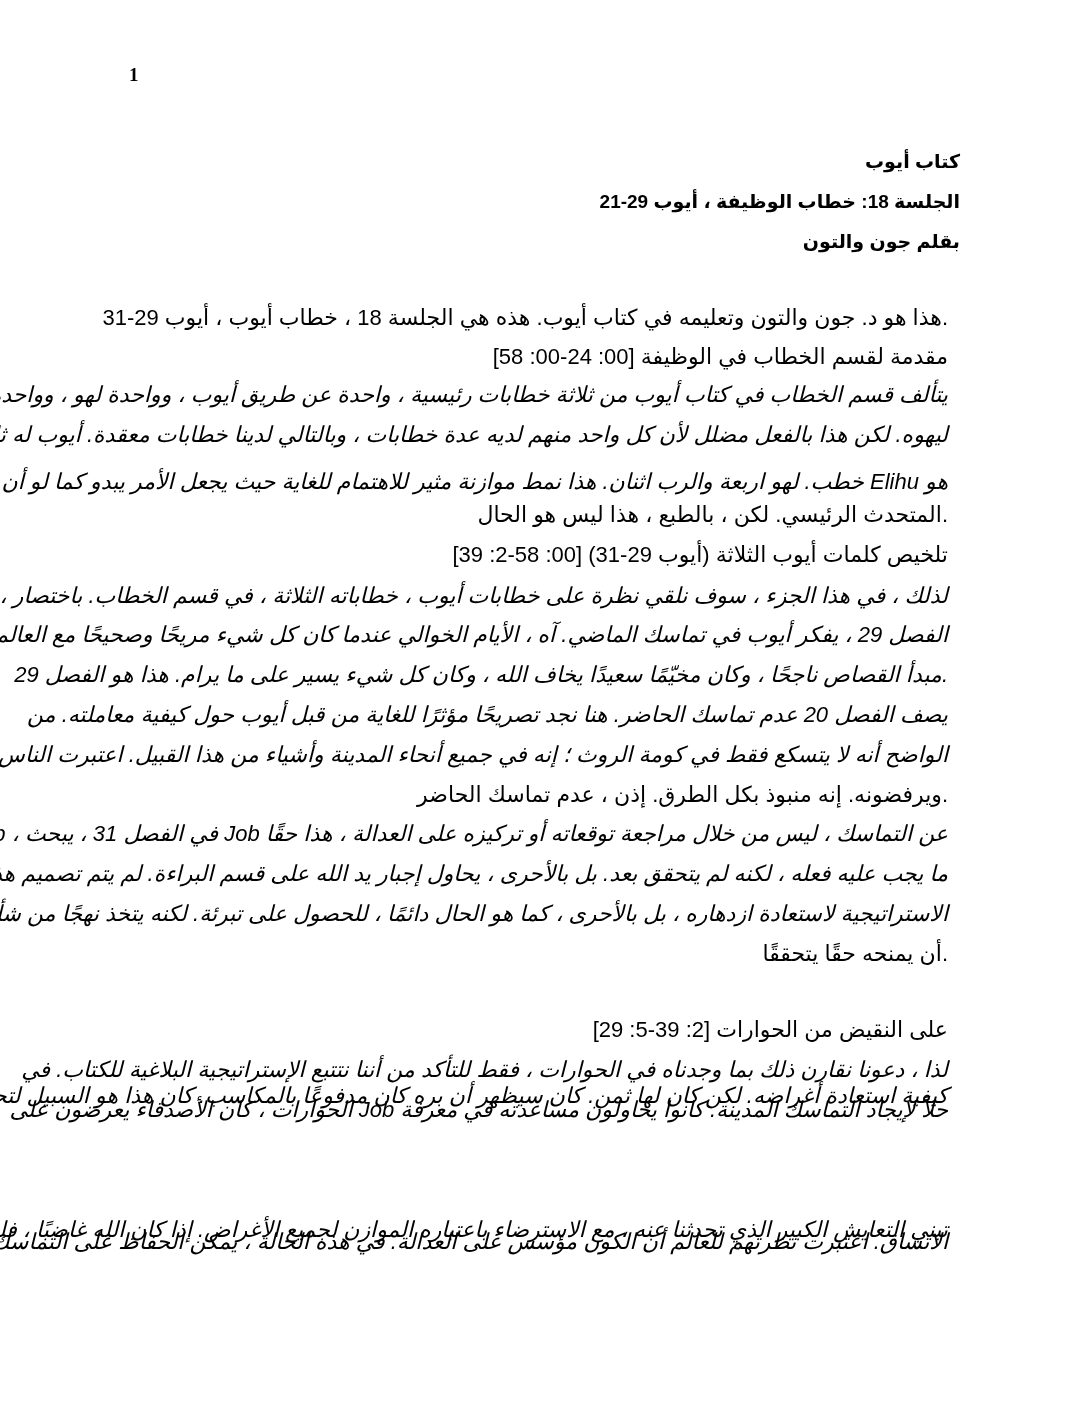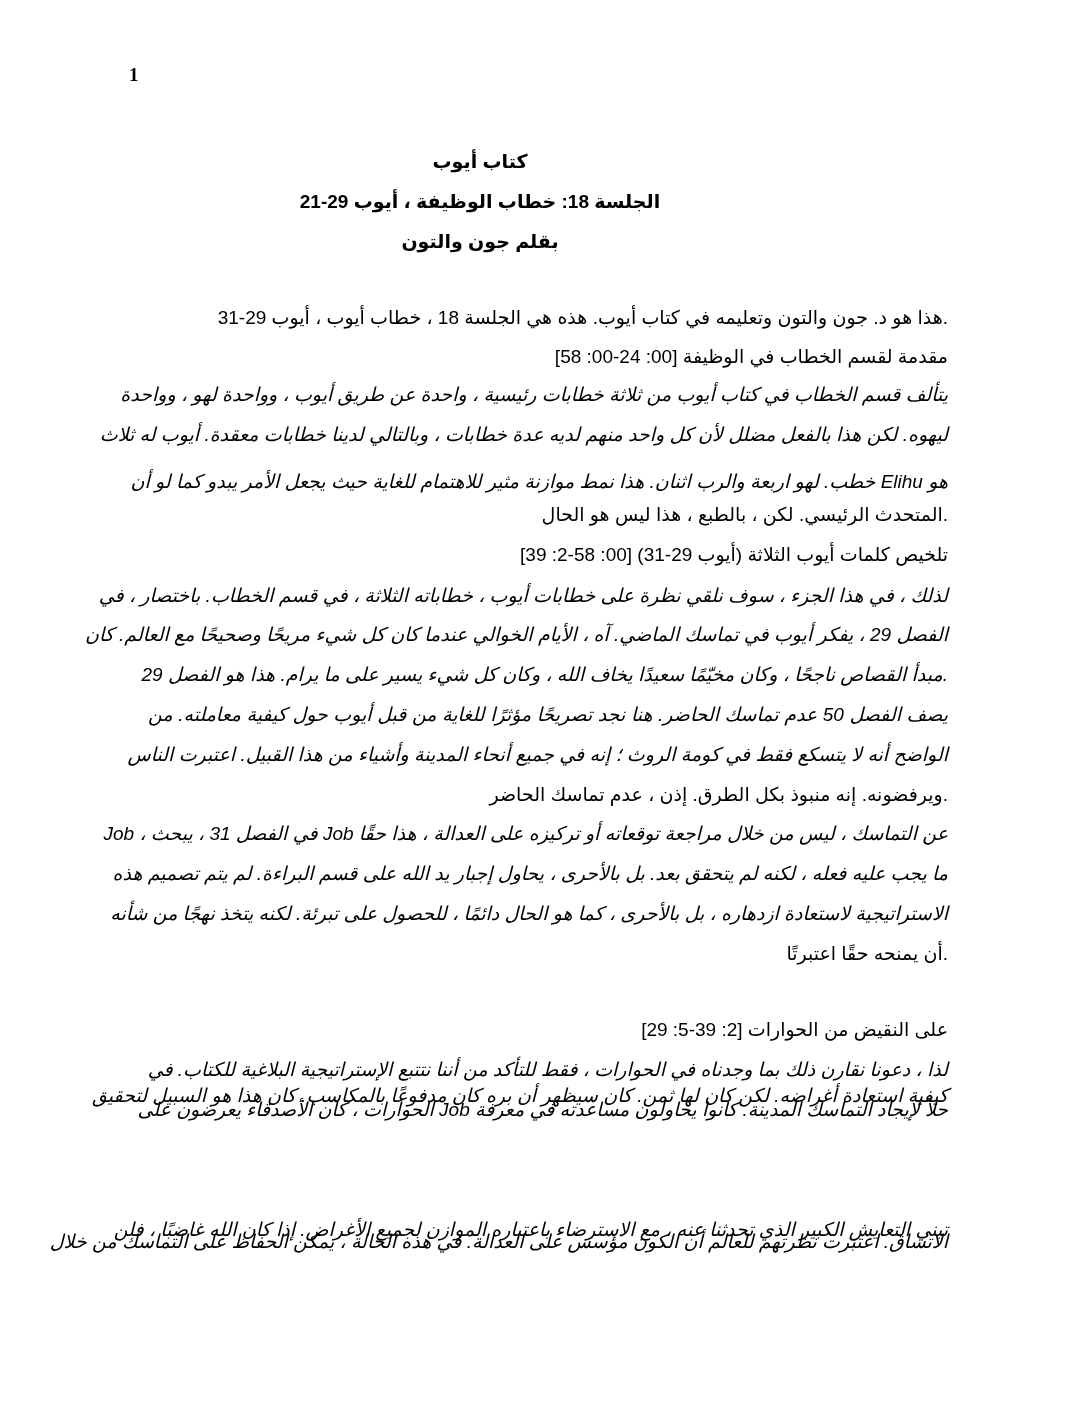--- a/index.html
+++ b/index.html
@@ -1,22 +1,22 @@
 <!DOCTYPE html>
 <html><head>
 <meta charset="utf-8">
 <style>
   html, body { margin: 0; padding: 0; background: #ffffff; }
   body { width: 1088px; height: 1408px; position: relative; overflow: hidden;
          font-family: "Liberation Sans", "DejaVu Sans", sans-serif; color: #000; }
   .page-number { position: absolute; left: 129px; top: 64px; font-family: "Liberation Serif", serif;
                  font-weight: bold; font-size: 19px; }
-  .title { position: absolute; left: 0; width: 960px; text-align: center; font-weight: bold;
+  .title { position: absolute; left: 0; width: 960px; font-weight: bold;
            font-size: 19px; direction: rtl; }
-  .line { position: absolute; left: 148px; width: 800px; direction: rtl; font-size: 19px;
+  .line { position: absolute; left: 148px; width: 800px; direction: rtl; font-size: 22px;
           white-space: nowrap; line-height: 24px; }
   .line.just { text-align: justify; text-align-last: justify; font-style: italic; }
   .line.right { text-align: right; }
   .heading { font-weight: normal; }
 </style>
 </head>
 <body>
 
 <div>
   <div class="page-number">1</div>
@@ -28,26 +28,26 @@
   <div class="line right" style="top:306px">.هذا هو د. جون والتون وتعليمه في كتاب أيوب. هذه هي الجلسة 18 ، خطاب أيوب ، أيوب 29-31</div>
   <div class="line right heading" style="top:345px">مقدمة لقسم الخطاب في الوظيفة [00: 24-00: 58]</div>
   <div class="line just" style="top:383px">يتألف قسم الخطاب في كتاب أيوب من ثلاثة خطابات رئيسية ، واحدة عن طريق أيوب ، وواحدة لهو ، وواحدة</div>
   <div class="line just" style="top:423px">ليهوه. لكن هذا بالفعل مضلل لأن كل واحد منهم لديه عدة خطابات ، وبالتالي لدينا خطابات معقدة. أيوب له ثلاث</div>
   <div class="line just" style="top:470px">هو Elihu خطب. لهو اربعة والرب اثنان. هذا نمط موازنة مثير للاهتمام للغاية حيث يجعل الأمر يبدو كما لو أن</div>
   <div class="line right" style="top:503px">.المتحدث الرئيسي. لكن ، بالطبع ، هذا ليس هو الحال</div>
   <div class="line right heading" style="top:543px">تلخيص كلمات أيوب الثلاثة (أيوب 29-31) [00: 58-2: 39]</div>
   <div class="line just" style="top:584px">لذلك ، في هذا الجزء ، سوف نلقي نظرة على خطابات أيوب ، خطاباته الثلاثة ، في قسم الخطاب. باختصار ، في</div>
   <div class="line just" style="top:623px">الفصل 29 ، يفكر أيوب في تماسك الماضي. آه ، الأيام الخوالي عندما كان كل شيء مريحًا وصحيحًا مع العالم. كان</div>
   <div class="line just" style="top:663px">.مبدأ القصاص ناجحًا ، وكان مخيّمًا سعيدًا يخاف الله ، وكان كل شيء يسير على ما يرام. هذا هو الفصل 29</div>
-  <div class="line just" style="top:703px">يصف الفصل 50 عدم تماسك الحاضر. هنا نجد تصريحًا مؤثرًا للغاية من قبل أيوب حول كيفية معاملته. من</div>
+  <div class="line just" style="top:703px">يصف الفصل 20 عدم تماسك الحاضر. هنا نجد تصريحًا مؤثرًا للغاية من قبل أيوب حول كيفية معاملته. من</div>
   <div class="line just" style="top:743px">الواضح أنه لا يتسكع فقط في كومة الروث ؛ إنه في جميع أنحاء المدينة وأشياء من هذا القبيل. اعتبرت الناس</div>
   <div class="line right" style="top:783px">.ويرفضونه. إنه منبوذ بكل الطرق. إذن ، عدم تماسك الحاضر</div>
   <div class="line just" style="top:822px">عن التماسك ، ليس من خلال مراجعة توقعاته أو تركيزه على العدالة ، هذا حقًا Job في الفصل 31 ، يبحث ، Job</div>
   <div class="line just" style="top:862px">ما يجب عليه فعله ، لكنه لم يتحقق بعد. بل بالأحرى ، يحاول إجبار يد الله على قسم البراءة. لم يتم تصميم هذه</div>
   <div class="line just" style="top:902px">الاستراتيجية لاستعادة ازدهاره ، بل بالأحرى ، كما هو الحال دائمًا ، للحصول على تبرئة. لكنه يتخذ نهجًا من شأنه</div>
-  <div class="line right" style="top:942px">.أن يمنحه حقًا اعتبرتًا</div>
+  <div class="line right" style="top:942px">.أن يمنحه حقًا يتحققًا</div>
   <div class="line right heading" style="top:1018px">على النقيض من الحوارات [2: 39-5: 29]</div>
   <div class="line just" style="top:1058px">لذا ، دعونا نقارن ذلك بما وجدناه في الحوارات ، فقط للتأكد من أننا نتتبع الإستراتيجية البلاغية للكتاب. في</div>
   <div class="line just" style="top:1098px">حلاً لإيجاد التماسك المدينة. كانوا يحاولون مساعدته في معرفة Job الحوارات ، كان الأصدقاء يعرضون على</div>
   <div class="line just" style="top:1084px">كيفية استعادة أغراضه. لكن كان لها ثمن. كان سيظهر أن بره كان مدفوعًا بالمكاسب. كان هذا هو السبيل لتحقيق</div>
   <div class="line just" style="top:1230px">الاتساق. اعتبرت نظرتهم للعالم أن الكون مؤسس على العدالة. في هذه الحالة ، يمكن الحفاظ على التماسك من خلال</div>
   <div class="line just" style="top:1218px">تبني التعايش الكبير الذي تحدثنا عنه ، مع الاسترضاء باعتباره الموازن لجميع الأغراض. إذا كان الله غاضبًا ، فلن</div>
 </div>
 
 </body></html>

